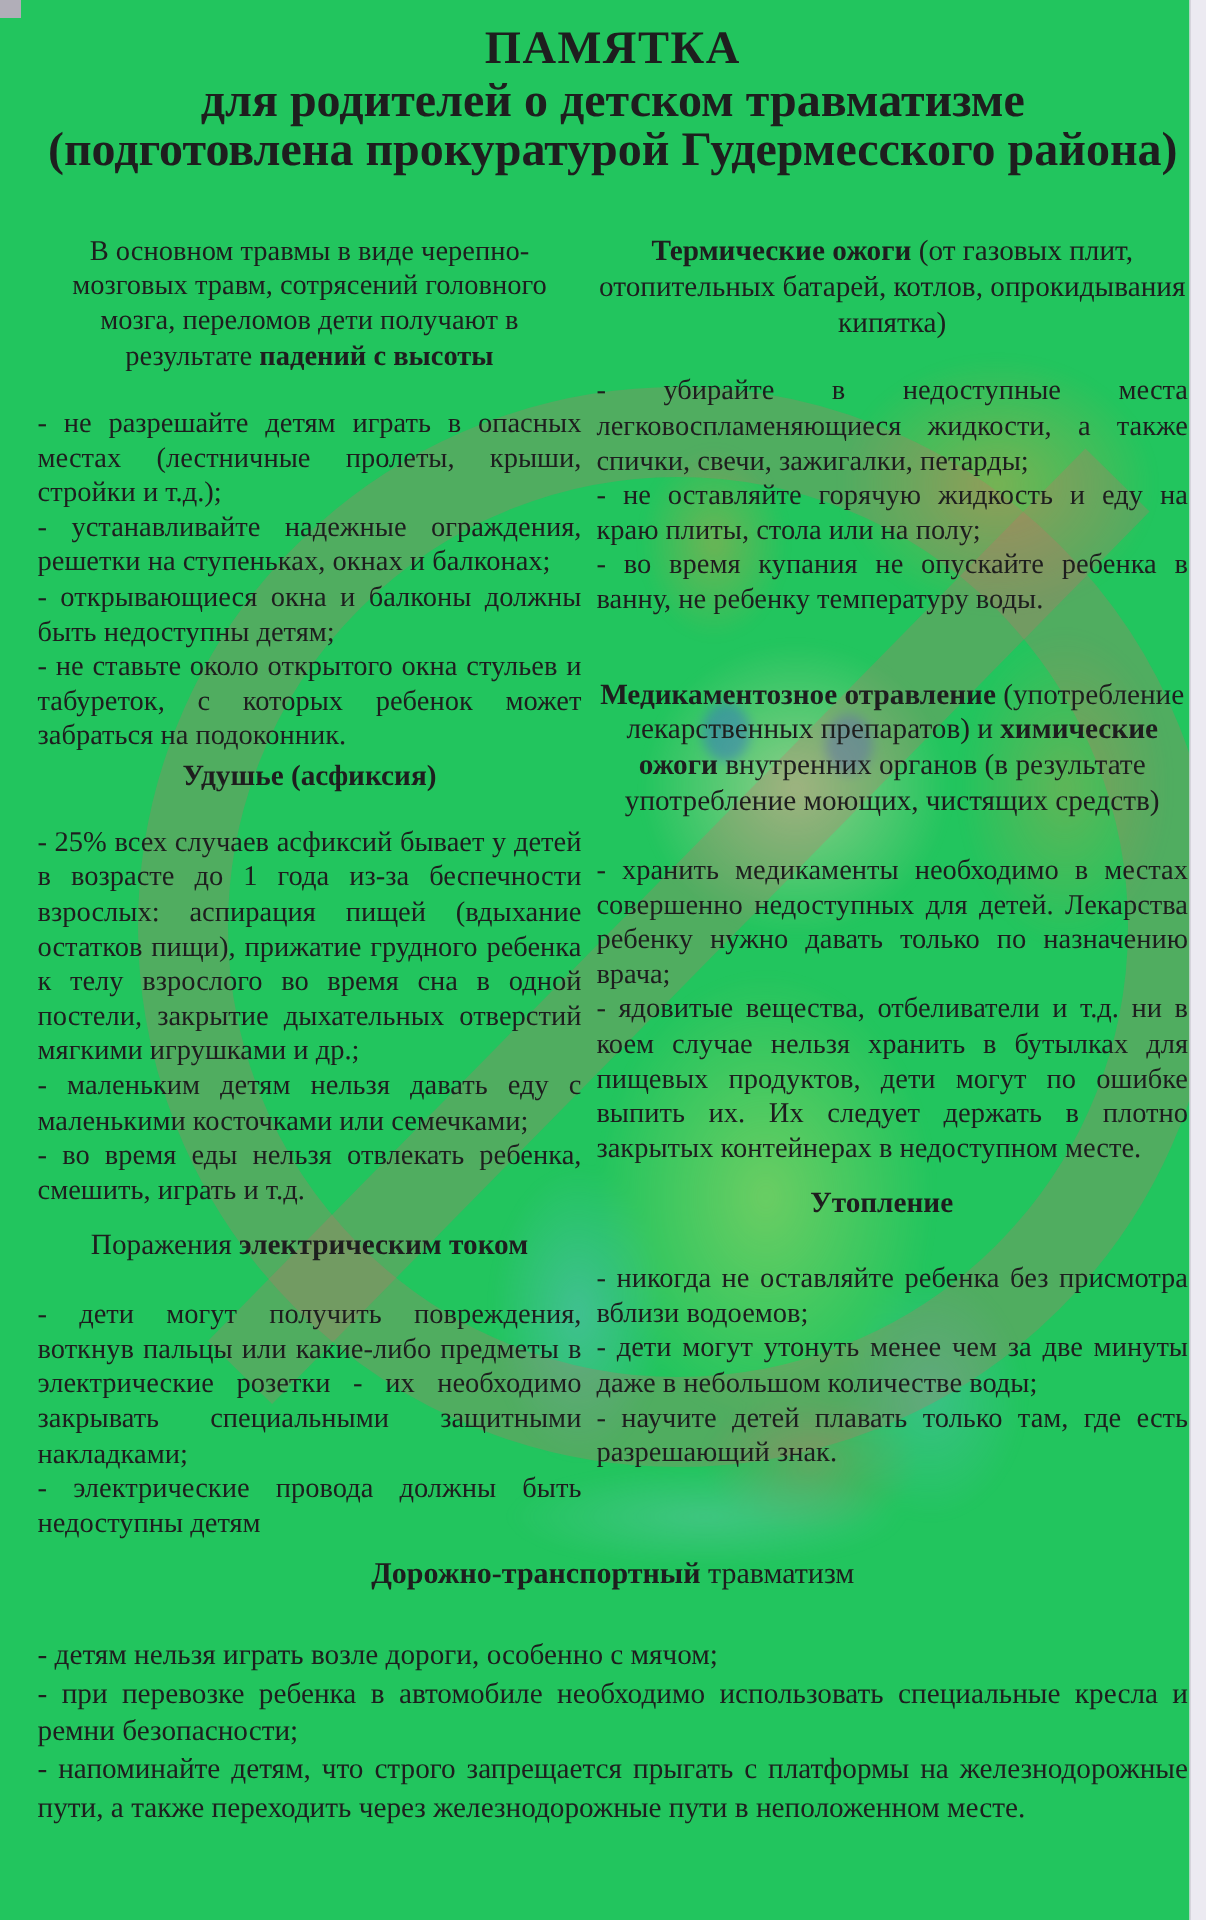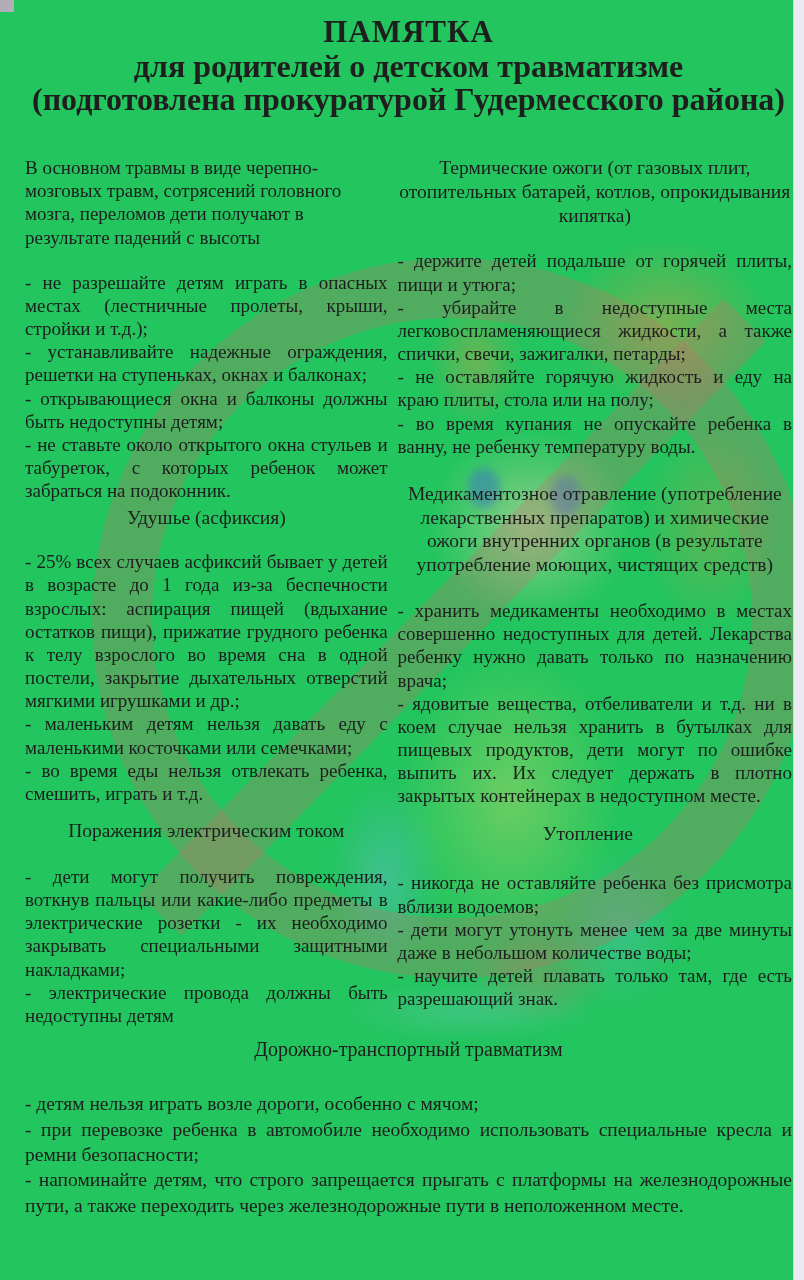--- a/index.html
+++ b/index.html
@@ -32,27 +32,27 @@
   
   .content{position:relative;z-index:2;padding:14px 12px 0 25px;}
   header{text-align:center;}
   .title{font-size:31px;font-weight:bold;line-height:36px;letter-spacing:1px;}
   .sub{font-size:32px;font-weight:bold;line-height:33px;}
   .columns{display:flex;margin-top:40px;}
   .col{font-size:19px;line-height:1.22;}
   .col-left{width:365px;padding-right:5px;}
   .col-right{width:397px;padding-left:5px;}
   p{margin:0;text-align:justify;}
-  .c{text-align:left;}
+  .c{text-align:center;}
   h3{font-size:19.5px;font-weight:normal;text-align:center;margin:0;line-height:1.22;}
-  b{font-weight:normal;}
+  b{font-weight:bold;}
   .h-asphyxia{margin:4px 0 20px 0;}
   .h-electric{margin:14px 0 22px 0;}
   .h-thermal{margin:0 0 22px 0;}
-  .h-poisoning{margin:24px 0 22px 0;text-align:center;}
+  .h-poisoning{margin:40px 0 22px 0;text-align:center;}
   .h-drowning{margin:14px 14px 26px 0;}
   .intro{margin-bottom:22px;}
   .bottom{margin-top:10px;font-size:19.5px;line-height:1.3;padding-right:0;}
   .h-traffic{margin:0 0 30px 0;font-size:20px;}
 </style>
 </head>
 <body>
 
 <div class="page">
 
@@ -96,21 +96,20 @@
         <p>- 25% всех случаев асфиксий бывает у детей в возрасте до 1 года из-за беспечности взрослых: аспирация пищей (вдыхание остатков пищи), прижатие грудного ребенка к телу взрослого во время сна в одной постели, закрытие дыхательных отверстий мягкими игрушками и др.;</p>
         <p>- маленьким детям нельзя давать еду с маленькими косточками или семечками;</p>
         <p>- во время еды нельзя отвлекать ребенка, смешить, играть и т.д.</p>
         <h3 class="h-electric"><span>Поражения </span><b>электрическим током</b></h3>
         <p>- дети могут получить повреждения, воткнув пальцы или какие-либо предметы в электрические розетки - их необходимо закрывать специальными защитными накладками;</p>
         <p>- электрические провода должны быть недоступны детям</p>
       </div>
 
       <div class="col col-right">
         <h3 class="h-thermal"><b>Термические ожоги</b><span> (от газовых плит, отопительных батарей, котлов, опрокидывания кипятка)</span></h3>
-        <p>- держите детей подальше от горячей плиты, пищи и утюга;</p>
         <p>- убирайте в недоступные места легковоспламеняющиеся жидкости, а также спички, свечи, зажигалки, петарды;</p>
         <p>- не оставляйте горячую жидкость и еду на краю плиты, стола или на полу;</p>
         <p>- во время купания не опускайте ребенка в ванну, не ребенку температуру воды.</p>
         <h3 class="h-poisoning"><b>Медикаментозное отравление</b><span> (употребление лекарственных препаратов) и </span><b>химические ожоги</b><span> внутренних органов (в результате употребление моющих, чистящих средств)</span></h3>
         <p>- хранить медикаменты необходимо в местах совершенно недоступных для детей. Лекарства ребенку нужно давать только по назначению врача;</p>
         <p>- ядовитые вещества, отбеливатели и т.д. ни в коем случае нельзя хранить в бутылках для пищевых продуктов, дети могут по ошибке выпить их. Их следует держать в плотно закрытых контейнерах в недоступном месте.</p>
         <h3 class="h-drowning"><b>Утопление</b></h3>
         <p>- никогда не оставляйте ребенка без присмотра вблизи водоемов;</p>
         <p>- дети могут утонуть менее чем за две минуты даже в небольшом количестве воды;</p>
         <p>- научите детей плавать только там, где есть разрешающий знак.</p>

